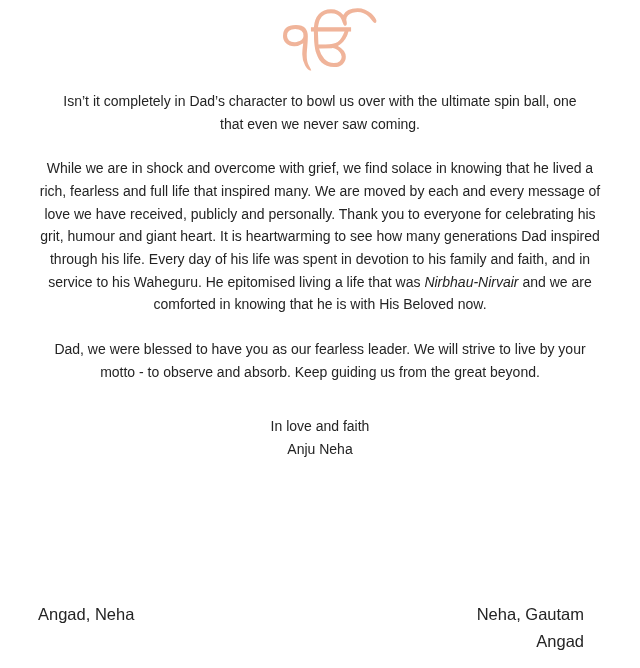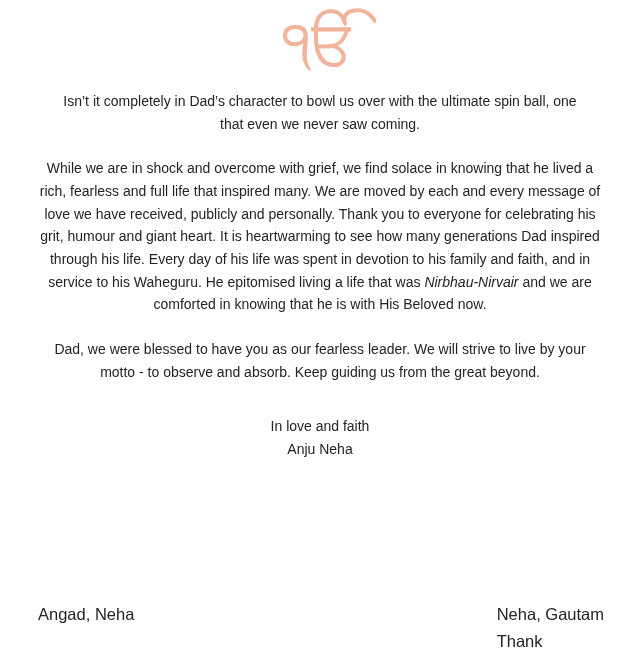--- a/index.html
+++ b/index.html
@@ -57,36 +57,36 @@
   }
   .italic {
     font-style: italic;
   }
   .signoff-line {
     margin: 0;
   }
   .footer {
     position: absolute;
     left: 38px;
-    right: 36px;
+    right: 56px;
     bottom: 14px;
     display: flex;
     justify-content: space-between;
     align-items: flex-start;
     font-size: 16.5px;
     line-height: 1.6;
     color: #242424;
   }
   .footer-col {
     display: flex;
     flex-direction: column;
   }
   .footer-col.right {
     text-align: right;
-    align-items: flex-start;
+    align-items: flex-end;
   }
   .footer-line {
     white-space: pre;
   }
 </style>
 </head>
 <body>
 
 <div class="page">
 
@@ -106,17 +106,17 @@
     <p class="signoff-line">Anju Neha</p>
 
   </div>
 
   <div class="footer">
     <div class="footer-col left">
       <span class="footer-line">Angad, Neha</span>
     </div>
     <div class="footer-col right">
       <span class="footer-line">Neha, Gautam</span>
-      <span class="footer-line">Thank</span>
+      <span class="footer-line">Angad</span>
     </div>
   </div>
 
 </div>
 
 </body></html>

